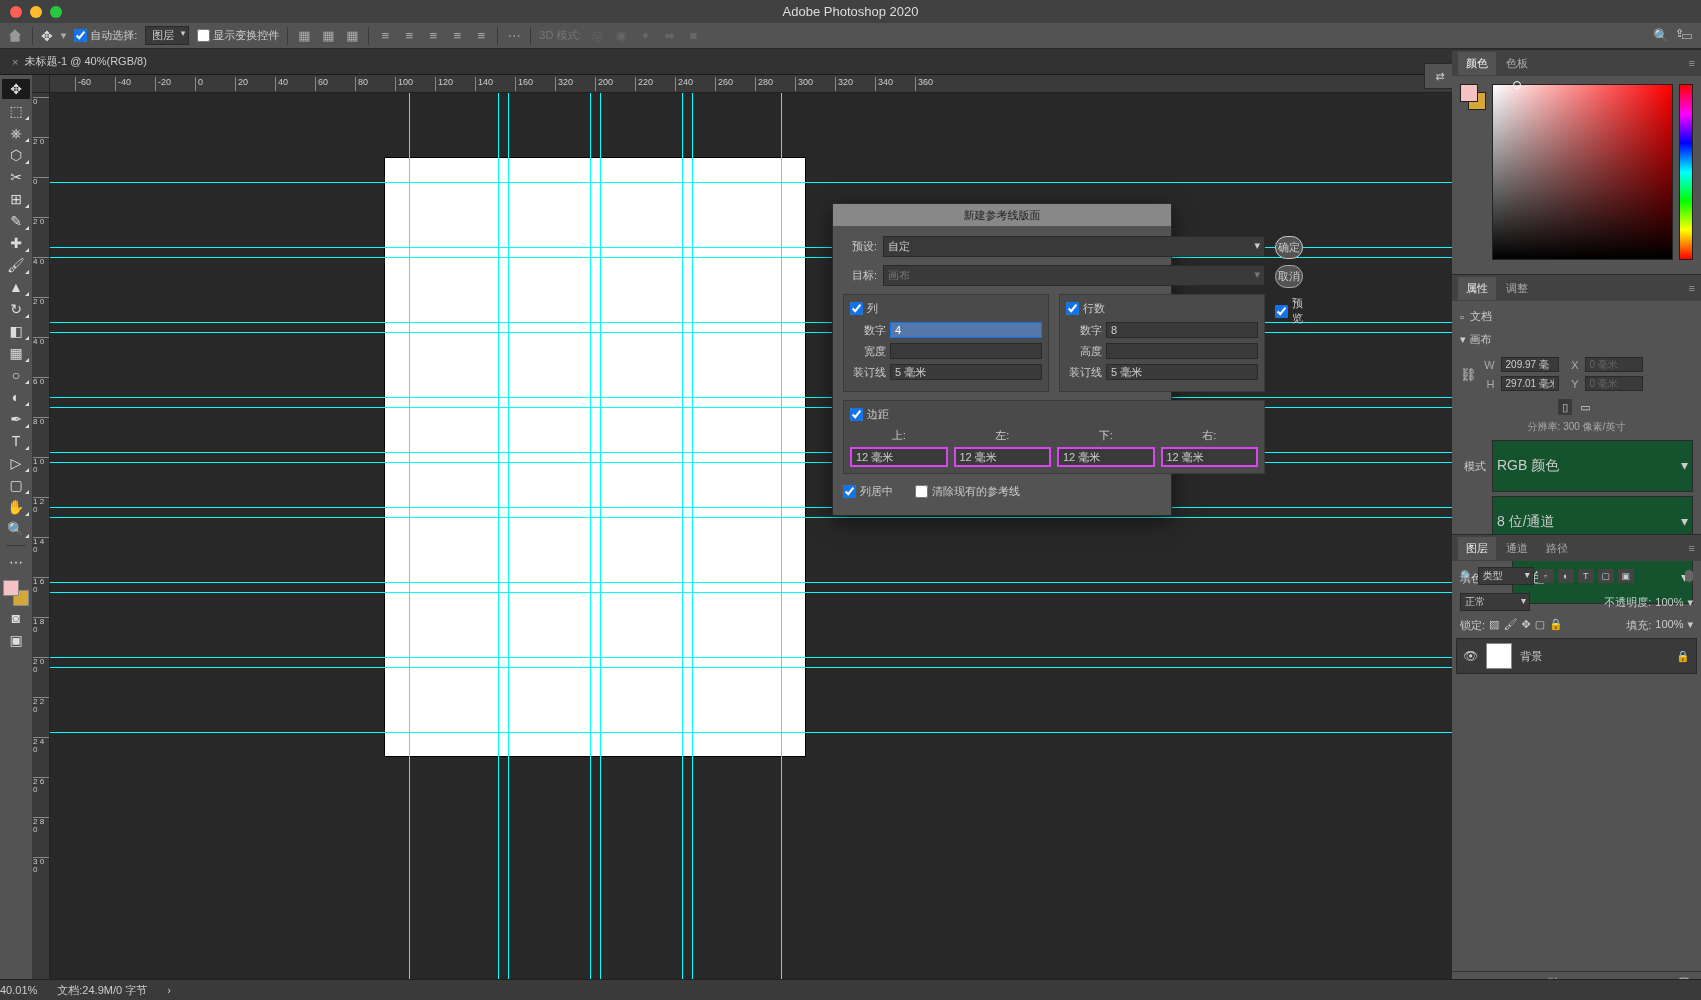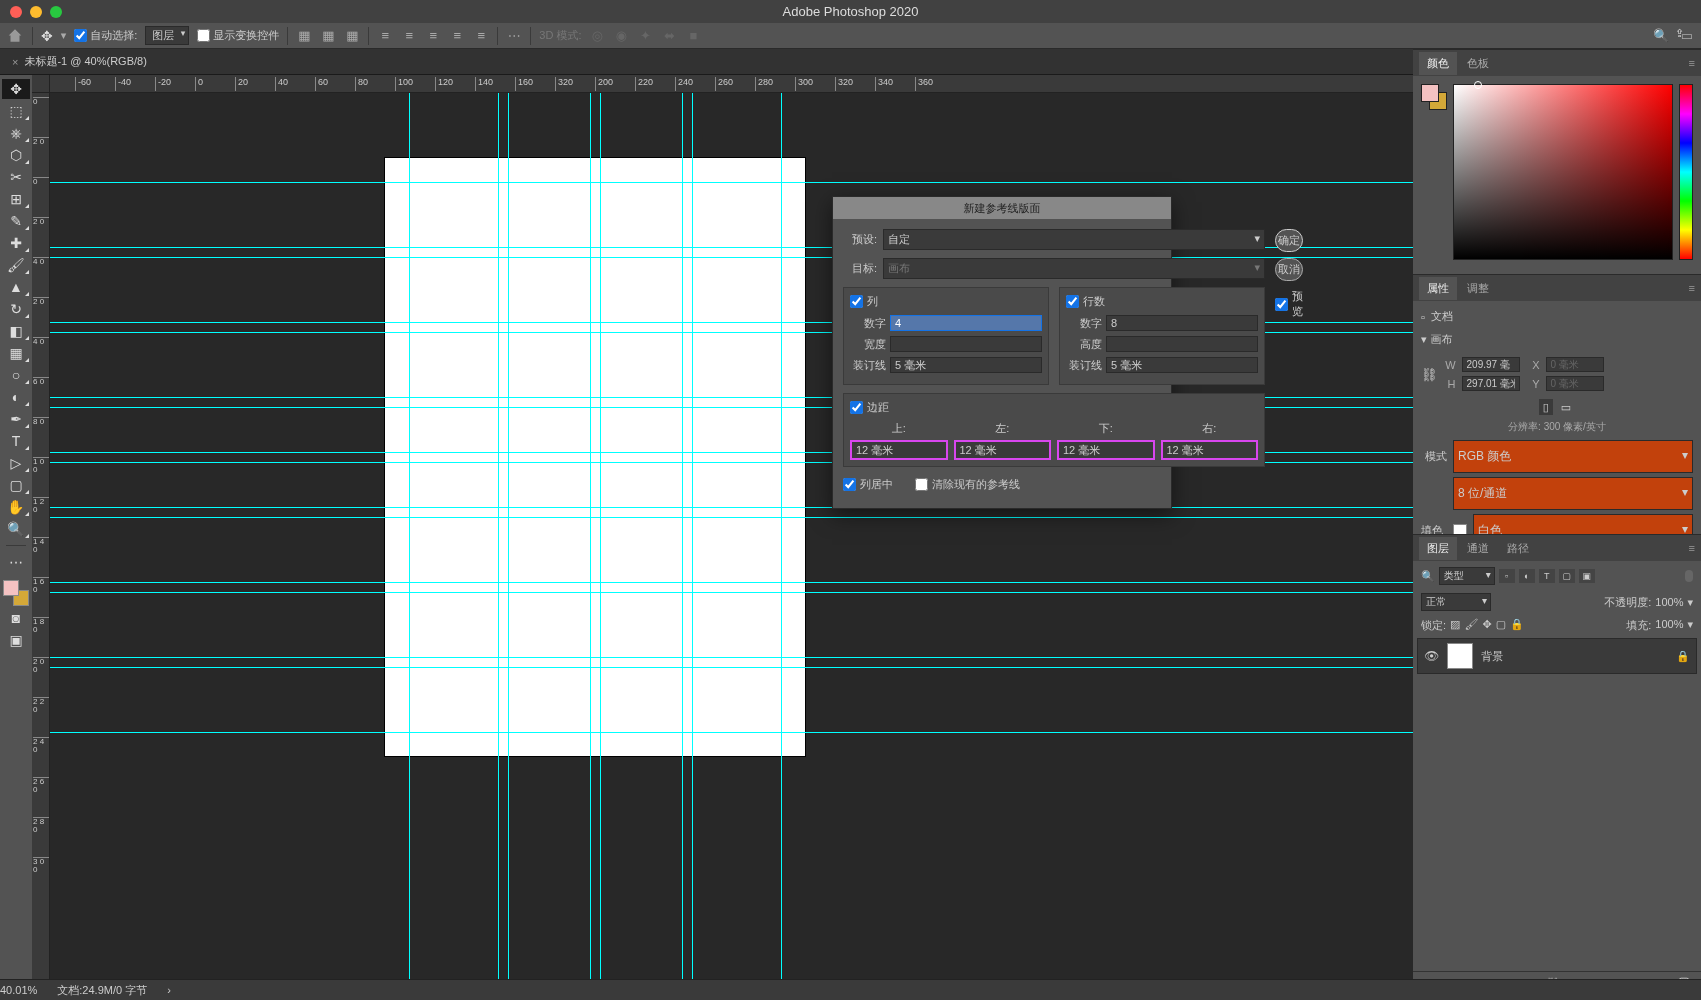--- a/index.html
+++ b/index.html
@@ -34,54 +34,54 @@
 .guide-v{position:absolute;top:0;bottom:0;width:1px;background:#00ffff}
 .guide-h{position:absolute;left:0;right:0;height:1px;background:#00ffff}
 .toolbar{position:absolute;top:75px;left:0;width:32px;bottom:21px;background:#535353;display:flex;flex-direction:column;align-items:center;padding-top:4px;gap:2px}
 .tool{width:28px;height:20px;display:flex;align-items:center;justify-content:center;color:#ddd;font-size:14px;position:relative}
 .tool.active{background:#1a1a1a}
 .tool.sub::after{content:"";position:absolute;right:1px;bottom:1px;border:2px solid transparent;border-right-color:#ddd;border-bottom-color:#ddd}
 .swatch-pair{width:26px;height:26px;position:relative;margin-top:6px}
 .sw-fg{position:absolute;top:0;left:0;width:16px;height:16px;background:#f4c2c2;border:1px solid #888}
 .sw-bg{position:absolute;bottom:0;right:0;width:16px;height:16px;background:#d4a838;border:1px solid #888}
 .statusbar{position:absolute;bottom:0;left:0;right:0;height:21px;background:#3a3a3a;display:flex;align-items:center;padding:0 0;gap:20px;font-size:10px;border-top:1px solid #222}
-.right{position:absolute;top:49px;right:0;width:288px;bottom:5px;background:#535353;display:flex;flex-direction:column}
+.right{position:absolute;top:49px;right:0;width:249px;bottom:5px;background:#535353;display:flex;flex-direction:column}
 .collapse-strip{position:absolute;top:63px;right:245px;width:32px;background:#535353;height:26px;display:flex;align-items:center;justify-content:center;border:1px solid #2a2a2a}
 .panel{border-top:1px solid #2a2a2a}
 .panel-tabs{height:26px;display:flex;align-items:center;background:#424242;padding:0 6px;gap:2px}
 .ptab{padding:4px 8px;font-size:11px;color:#aaa}
 .ptab.active{background:#535353;color:#eee}
 .panel-menu{margin-left:auto;color:#999}
 .color-body{height:192px;display:flex;padding:8px;gap:6px}
 .color-sw{width:26px;height:26px;position:relative}
 .csw-fg{position:absolute;top:0;left:0;width:18px;height:18px;background:#f4c2c2;border:1px solid #222}
 .csw-bg{position:absolute;bottom:0;right:0;width:18px;height:18px;background:#d4a838;border:1px solid #222}
 .color-field{flex:1;background:linear-gradient(to bottom,transparent,#000),linear-gradient(to right,#fff,#f00);position:relative;border:1px solid #222}
 .hue{width:14px;background:linear-gradient(to bottom,#f00,#f0f,#00f,#0ff,#0f0,#ff0,#f00);border:1px solid #222}
 .prop-body{padding:8px;font-size:11px}
 .prop-row{display:flex;align-items:center;gap:6px;margin:4px 0}
 .prop-row label{width:14px;color:#aaa;text-align:right}
 .prop-inp{background:#3a3a3a;border:1px solid #2a2a2a;padding:1px 4px;width:58px;font-size:10px}
-.prop-sel{background:#c2410c;border:1px solid #2a2a2a;padding:7px 4px;flex:1;position:relative;font-size:12px}
+.prop-sel{background:#14532d;border:1px solid #2a2a2a;padding:16px 4px;flex:1;position:relative;font-size:14px}
 .prop-sel::after{content:"▾";position:absolute;right:4px}
 .layers-body{padding:4px}
 .layer-filter{display:flex;gap:4px;align-items:center;margin-bottom:4px;padding:2px 4px}
 .lf-sel{background:#3a3a3a;border:1px solid #2a2a2a;padding:1px 4px;width:56px;font-size:10px;position:relative}
 .lf-sel::after{content:"▾";position:absolute;right:3px}
 .lf-ico{width:16px;height:14px;background:#444;display:flex;align-items:center;justify-content:center;font-size:9px}
 .lf-toggle{width:8px;height:12px;border-radius:4px;background:#666;margin-left:auto}
 .layer-opts{display:flex;gap:4px;align-items:center;padding:2px 4px;margin-bottom:3px;font-size:10px;color:#888}
 .layer-lock{display:flex;gap:4px;padding:2px 4px;margin-bottom:3px;font-size:10px;color:#888}
 .layer-row{display:flex;align-items:center;gap:8px;padding:4px 6px;background:#3a3a3a;border:1px solid #2a2a2a}
 .layer-eye{font-size:12px}
 .layer-thumb{width:26px;height:26px;background:#fff;border:1px solid #888}
 .layer-lockico{margin-left:auto;color:#aaa}
 .layers-foot{position:absolute;bottom:0;left:0;right:0;height:24px;background:#535353;border-top:1px solid #333;display:flex;align-items:center;justify-content:flex-end;gap:12px;padding:0 10px;font-size:11px;color:#aaa}
 
-.dialog{position:absolute;left:832px;top:196px;width:340px;background:#535353;border:1px solid #2a2a2a;box-shadow:0 6px 20px rgba(0,0,0,0.5)}
+.dialog{position:absolute;left:832px;top:203px;width:340px;background:#535353;border:1px solid #2a2a2a;box-shadow:0 6px 20px rgba(0,0,0,0.5)}
 .dlg-title{height:22px;background:#888;display:flex;align-items:center;justify-content:center;font-size:11px;color:#222}
 .dlg-body{padding:10px;display:flex;gap:10px}
 .dlg-main{flex:1}
 .dlg-side{width:64px;display:flex;flex-direction:column;gap:6px}
 .dlg-btn{background:#535353;border:1px solid #aaa;border-radius:12px;padding:3px 0;text-align:center;font-size:11px}
 .dlg-btn.primary{border:1px solid #ccc}
 .dlg-row{display:flex;align-items:center;gap:6px;margin-bottom:8px}
 .dlg-row label{width:34px;text-align:right;font-size:11px}
 .dlg-sel{flex:1;background:#3a3a3a;border:1px solid #2a2a2a;padding:2px 4px;position:relative;font-size:11px}
 .dlg-sel::after{content:"▾";position:absolute;right:4px}

